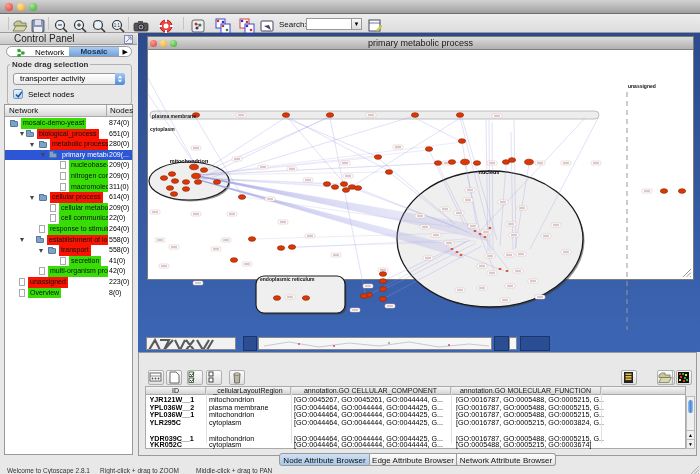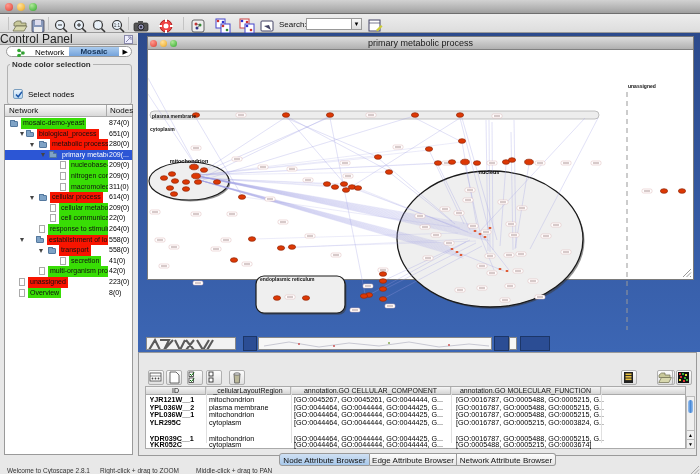--- a/index.html
+++ b/index.html
@@ -7,21 +7,21 @@
 .abs { position:absolute; }
 #titlebar { position:absolute; left:0; top:0; width:700px; height:14px;
   background:linear-gradient(#d2d2d2,#b0b0b0 70%,#9d9d9d); border-bottom:1px solid #6e6e6e; }
 #titlebar .tl { position:absolute; top:3px; width:8px; height:8px; border-radius:50%; }
 #title { position:absolute; top:1.5px; left:0; width:700px; text-align:center; font-size:8.6px; font-weight:bold; color:#222; }
 #toolbar { position:absolute; left:0; top:14px; width:700px; height:19px;
   background:linear-gradient(#ededed,#dddddd); border-bottom:1px solid #9a9a9a; }
 #cp { position:absolute; left:0; top:33px; width:138px; height:423px; background:#e8e8e8; }
 #cphead { position:absolute; left:0; top:0; width:137px; height:12px;
   background:linear-gradient(#e4e4e4,#c9c9c9); border-bottom:1px solid #9a9a9a;
-  font-size:12px; color:#222; line-height:12px; padding-left:0; }
+  font-size:10px; color:#222; line-height:12px; padding-left:14px; }
 #tabrow { position:absolute; left:6px; top:13px; width:126px; height:11px;
   background:#fff; border:1px solid #9a9a9a; border-radius:6px; font-size:8px; }
 #tabmosaic { position:absolute; left:62px; top:0px; width:50px; height:9px;
   background:linear-gradient(#aacbee,#74a3db); color:#17365c; font-weight:bold;
   text-align:center; line-height:10px; font-size:8px; }
 #groupbox { position:absolute; left:7px; top:31px; width:125px; height:41px;
   border:1px solid #b2b2b2; border-radius:3px; }
 #grouplabel { position:absolute; left:10px; top:27px; background:#e8e8e8; padding:0 2px;
   font-size:8px; font-weight:bold; color:#333; }
 #combo { position:absolute; left:13px; top:40px; width:112px; height:12px; background:linear-gradient(#ffffff,#eaeaea);
@@ -172,21 +172,27 @@
         <circle cx="7" cy="5" r="1.8" fill="#3a3"></circle>
         <circle cx="3" cy="7.5" r="1.8" fill="#3a3"></circle>
         <line x1="3" y1="2.5" x2="7" y2="5" stroke="#383" stroke-width="0.7"></line>
         <line x1="3" y1="7.5" x2="7" y2="5" stroke="#383" stroke-width="0.7"></line>
       </svg>
 <span style="position:absolute;left:28px;top:0;line-height:11px;color:#000;">Network</span>
 <div id="tabmosaic">Mosaic</div>
 <span style="position:absolute;right:3px;top:0;line-height:10px;font-size:7px;">▶</span>
 </div>
 <div id="groupbox"></div>
-<div id="grouplabel">Node color selection</div>
+<div id="grouplabel">Node drag selection</div>
+<div id="combo">transporter activity<div id="combobtn">
+        <svg width="10" height="12">
+          <path d="M5 2.5 l2.2 2.7 h-4.4 z" fill="#fff"></path>
+          <path d="M5 9.5 l-2.2 -2.7 h4.4 z" fill="#fff"></path>
+        </svg>
+      </div></div>
 <div id="checkbox">
       <svg width="10" height="10">
         <path d="M2 4.5 l2.2 2.3 L8 1.8" stroke="#1c57a8" stroke-width="1.5" fill="none"></path>
       </svg>
     </div>
 <div id="cblabel">Select nodes</div>
 <div id="treebox">
 <div id="treehead">
         <span style="position:absolute;left:4px;top:0;">Network</span>
         <span style="position:absolute;left:105px;top:0;">Nodes</span>

